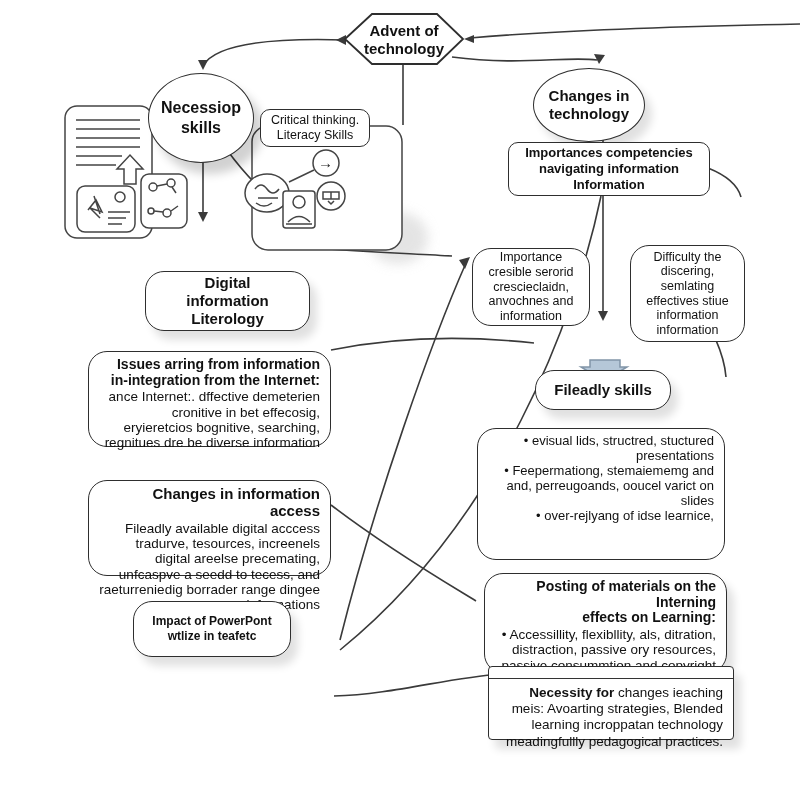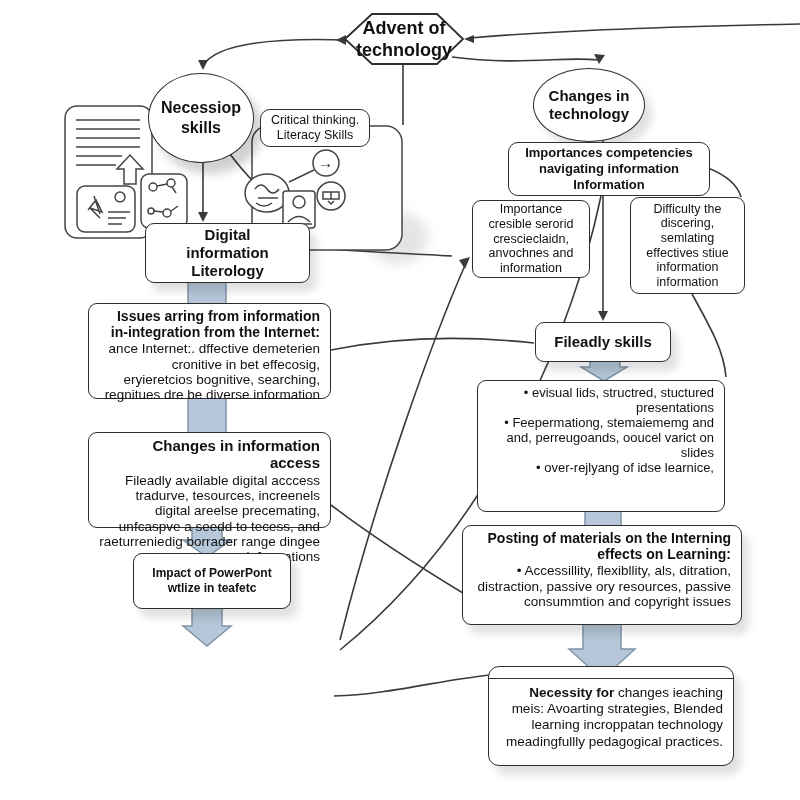--- a/index.html
+++ b/index.html
@@ -1,21 +1,21 @@
 <!DOCTYPE html>
 <html><head>
 <meta charset="utf-8">
 <style>
   html,body{margin:0;padding:0;background:#fff;}
   #stage{position:relative;width:800px;height:800px;background:#fff;overflow:hidden;
          font-family:"Liberation Sans", sans-serif;color:#111;}
   #wires{position:absolute;left:0;top:0;z-index:1;}
   .node{position:absolute;z-index:2;background:#fff;border:1.8px solid #2e2e2e;
         box-sizing:border-box;}
-  .round{border-radius:9px;}
+  .round{border-radius:19px;margin-top:48px;}
   .center{display:flex;align-items:center;justify-content:center;text-align:center;}
   .label{white-space:pre-line;line-height:1.22;}
   .bold{font-weight:bold;}
   .ellipse{border-radius:50%;}
   .shadow{box-shadow:9px 11px 10px rgba(0,0,0,.18);}
   .softshadow{box-shadow:7px 9px 9px rgba(0,0,0,.12);}
   .textbox{padding:5px 10px;text-align:right;}
   .tb-title{font-weight:bold;font-size:14px;line-height:1.12;}
   .tb-body{font-size:13.5px;line-height:1.14;margin-top:1px;}
   .bullet{font-size:13px;line-height:1.15;}
@@ -110,21 +110,21 @@
       <circle class="fillwhite" cx="326" cy="163" r="13" data-name="arrow-circle-icon"></circle>
       <rect class="fillwhite" x="283" y="191" width="32" height="37" rx="3" data-name="person-card"></rect>
       <circle cx="299" cy="202" r="6" data-name="person-icon"></circle>
       <path d="M288,222 q11,-11 22,0 M286,224 h26" data-name="person-icon"></path>
       <circle class="fillwhite" cx="331" cy="196" r="14" data-name="book-circle-icon"></circle>
       <path d="M323,192 h16 v7 h-16 z M331,192 v7 M328,201 l3,3 l3,-3" data-name="book-icon"></path>
     </g>
   </svg>
 
   <div class="hexlabel center" style="left:352px;top:17px;width:104px;height:46px;position:absolute;" data-name="node-advent-of-technology">
-    <span class="label bold" style="font-size:18px;">Advent of
+    <span class="label bold" style="font-size:15px;">Advent of
 technology</span>
   </div>
 
   <div class="node ellipse center shadow" style="left:148px;top:73px;width:106px;height:90px;" data-name="node-necessiop-skills">
     <span class="label bold" style="font-size:16px;">Necessiop
 skills</span>
   </div>
 
   <div class="node center" style="left:260px;top:109px;width:110px;height:38px;border-radius:10px;" data-name="node-critical-thinking">
     <span class="label" style="font-size:12.5px;line-height:1.18;">Critical thinking.
@@ -186,27 +186,27 @@
   <div class="node round center softshadow" style="left:535px;top:322px;width:136px;height:40px;" data-name="node-negative-skills">
     <span class="label bold" style="font-size:15px;">Fileadly skills</span>
   </div>
 
   <div class="node round textbox" style="left:477px;top:380px;width:248px;height:132px;" data-name="node-positiv-using-powreriont">
     <div class="bullet" data-name="bullet-item">• evisual lids, structred, stuctured presentations</div>
     <div class="bullet" data-name="bullet-item">• Feepermationg, stemaiememg and and, perreugoands, ooucel varict on slides</div>
     <div class="bullet" data-name="bullet-item">• over-rejlyang of idse learnice,</div>
   </div>
 
-  <div class="node round textbox softshadow" style="left:462px;top:525px;width:280px;height:100px;" data-name="node-posting-materials-interning">
+  <div class="node round textbox softshadow" style="left:484px;top:525px;width:243px;height:100px;" data-name="node-posting-materials-interning">
     <div class="tb-title label" style="white-space:pre-line;" data-name="box-title">Posting of materials on the Interning
 effects on Learning:</div>
     <div class="tb-body" data-name="box-body">• Accessillity, flexibllity, als, ditration, distraction, passive ory resources, passive consummtion and copyright issues</div>
   </div>
 
-  <div class="node textbox softshadow" style="left:488px;top:666px;width:246px;height:100px;border-radius:11px;padding-top:18px;" data-name="node-necessity-for-changes">
+  <div class="node textbox softshadow" style="left:488px;top:666px;width:246px;height:74px;border-radius:4px;padding-top:18px;" data-name="node-necessity-for-changes">
     <div class="divider" data-name="divider-line"></div>
     <div style="font-size:13.5px;line-height:1.2;" data-name="box-body">
       <span class="bold" data-name="box-title">Necessity for</span>
       <span>changes ieaching meis: Avoarting strategies, Blended learning incroppatan technology meadingfullly pedagogical practices.</span>
     </div>
   </div>
 
 </div>
 
 </body></html>

